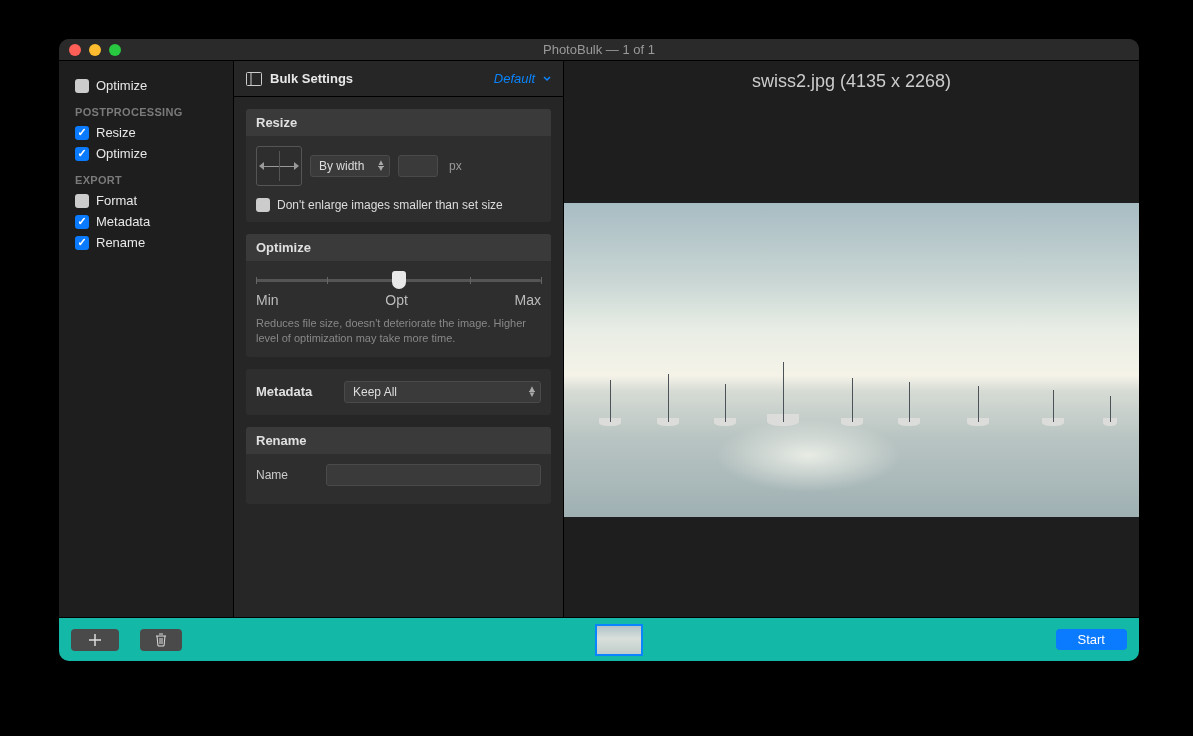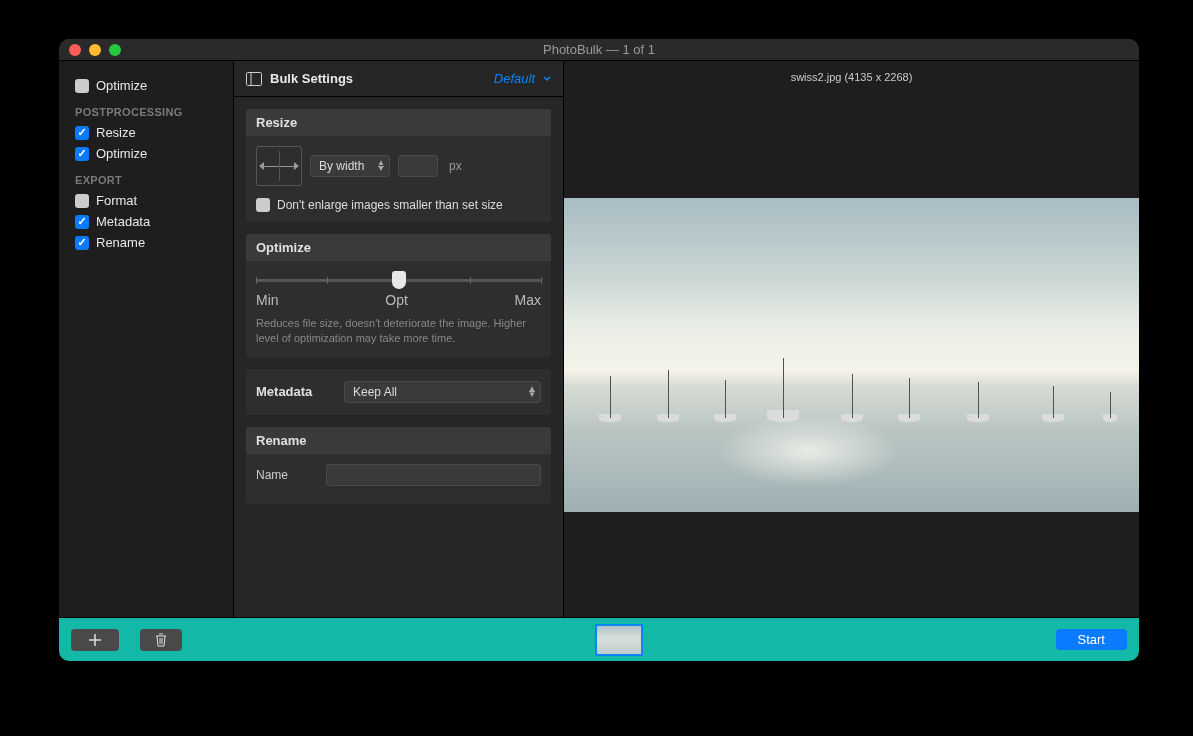--- a/index.html
+++ b/index.html
@@ -48,21 +48,21 @@
 .slider-tick { position: absolute; top: -2px; width: 1px; height: 7px; background: #666; }
 .slider-thumb { position: absolute; top: -8px; width: 14px; height: 18px; background: #e8e8e8; border-radius: 3px 3px 7px 7px; transform: translateX(-50%); cursor: grab; }
 .slider-labels { display: flex; justify-content: space-between; color: #bbb; font-size: 14px; margin-top: 6px; }
 .optimize-desc { color: #888; font-size: 11px; line-height: 1.4; margin-top: 8px; }
 .meta-row { display: flex; align-items: center; gap: 18px; }
 .meta-label { color: #e0e0e0; font-size: 13px; font-weight: 600; width: 70px; }
 .rename-row { display: flex; align-items: center; gap: 8px; margin-bottom: 8px; color: #ccc; font-size: 12px; }
 .rename-label { width: 62px; flex-shrink: 0; }
 .input-wide { background: #3a3a3a; border: 1px solid #4a4a4a; color: #ddd; font-size: 12px; padding: 3px 6px; border-radius: 3px; flex: 1; }
 .preview-panel { flex: 1; background: #1e1e1e; display: flex; flex-direction: column; }
-.preview-header { text-align: center; color: #ccc; font-size: 11px; padding: 10px; }
+.preview-header { text-align: center; color: #ccc; font-size: 18px; padding: 10px; }
 .preview-image-wrap { flex: 1; display: flex; align-items: center; justify-content: center; padding: 0; }
 .preview-image { width: 575px; height: 314px; background: linear-gradient(180deg, #a8bcc3 0%, #c9d6d4 25%, #e8ede5 40%, #f5f3e8 55%, #d6dbd4 60%, #b8c4c2 75%, #9fb0b3 100%); position: relative; overflow: hidden; }
 .boats-layer { position: absolute; left: 0; right: 0; top: 52%; height: 18%; }
 .mast { position: absolute; bottom: 0; width: 1px; background: #4b5358; }
 .hull { position: absolute; bottom: -4px; width: 22px; height: 8px; background: #dcdcda; border-radius: 0 0 40% 40%; transform: translateX(-50%); }
 .shimmer { position: absolute; left: 25%; top: 68%; width: 35%; height: 25%; background: radial-gradient(ellipse at center, rgba(255,255,245,0.7) 0%, rgba(255,255,245,0) 65%); }
 .bottombar { height: 44px; background: #14b8a6; border-top: 1px solid #000; display: flex; align-items: center; padding: 0 12px; gap: 21px; }
 .toolbar-btn { width: 48px; height: 22px; background: #4a4a4a; border-radius: 4px; display: flex; align-items: center; justify-content: center; color: #ddd; cursor: default; }
 .toolbar-btn.small { width: 42px; }
 .thumb-strip { flex: 1; display: flex; justify-content: center; }

